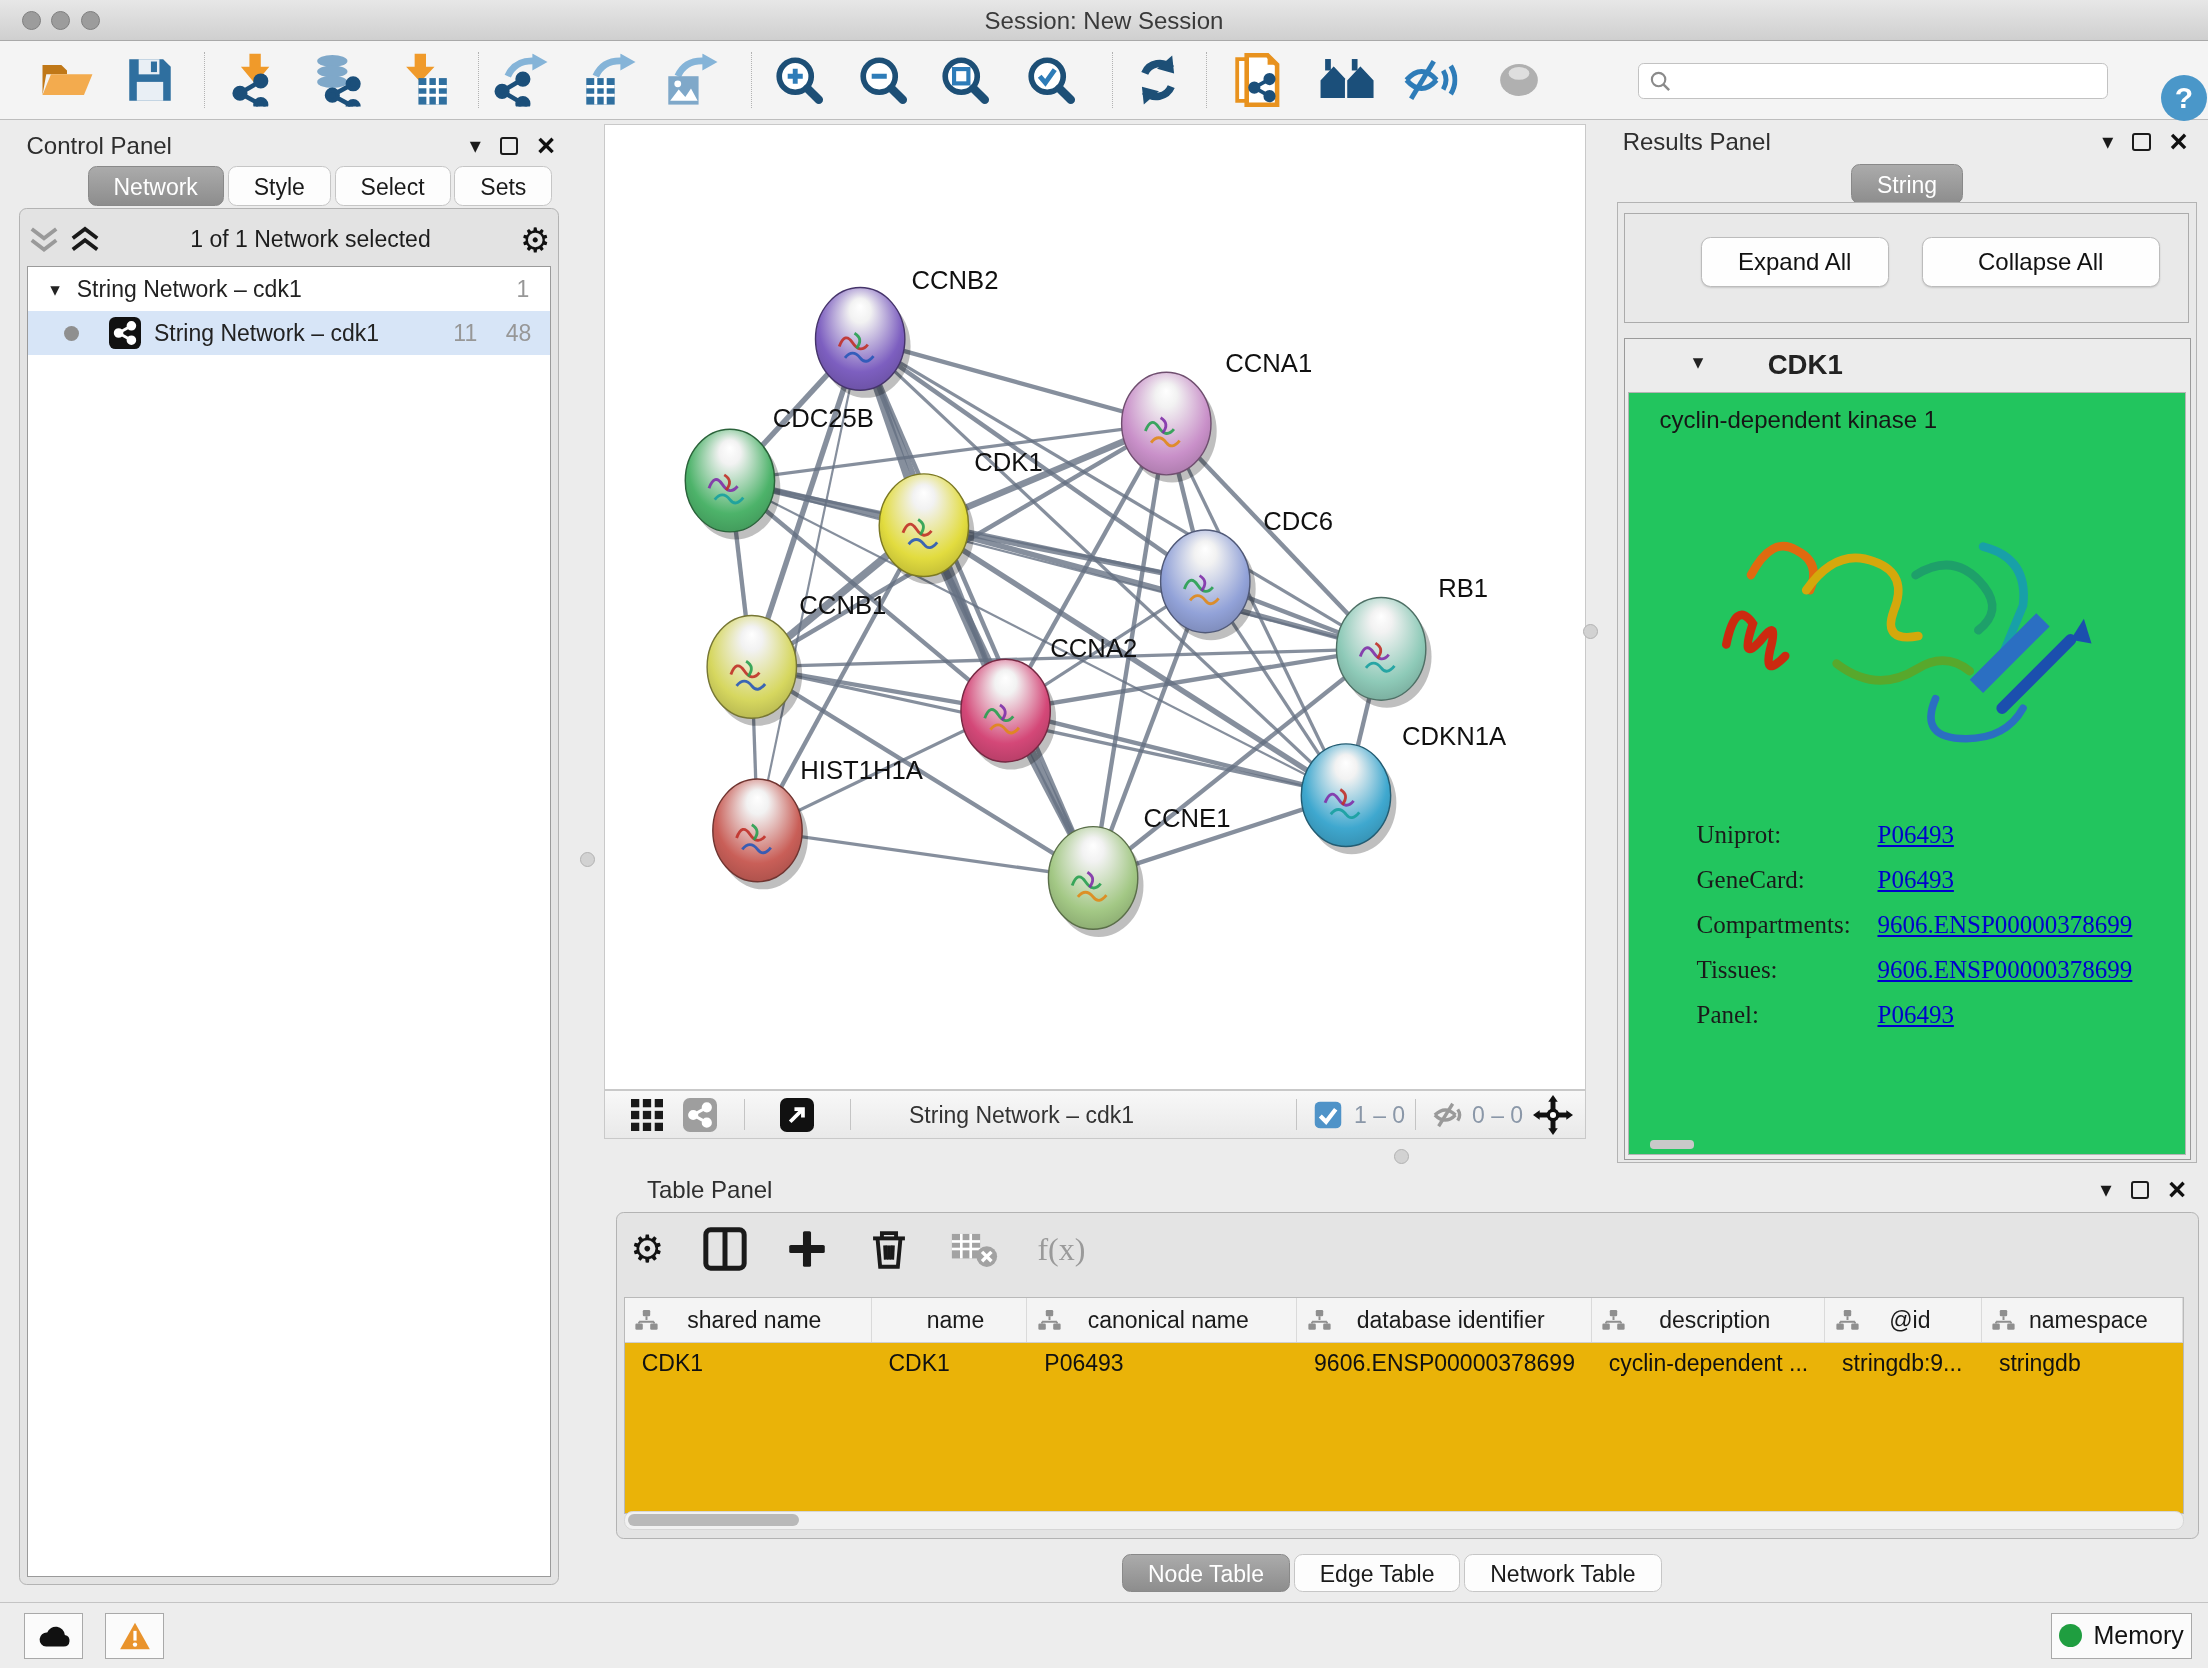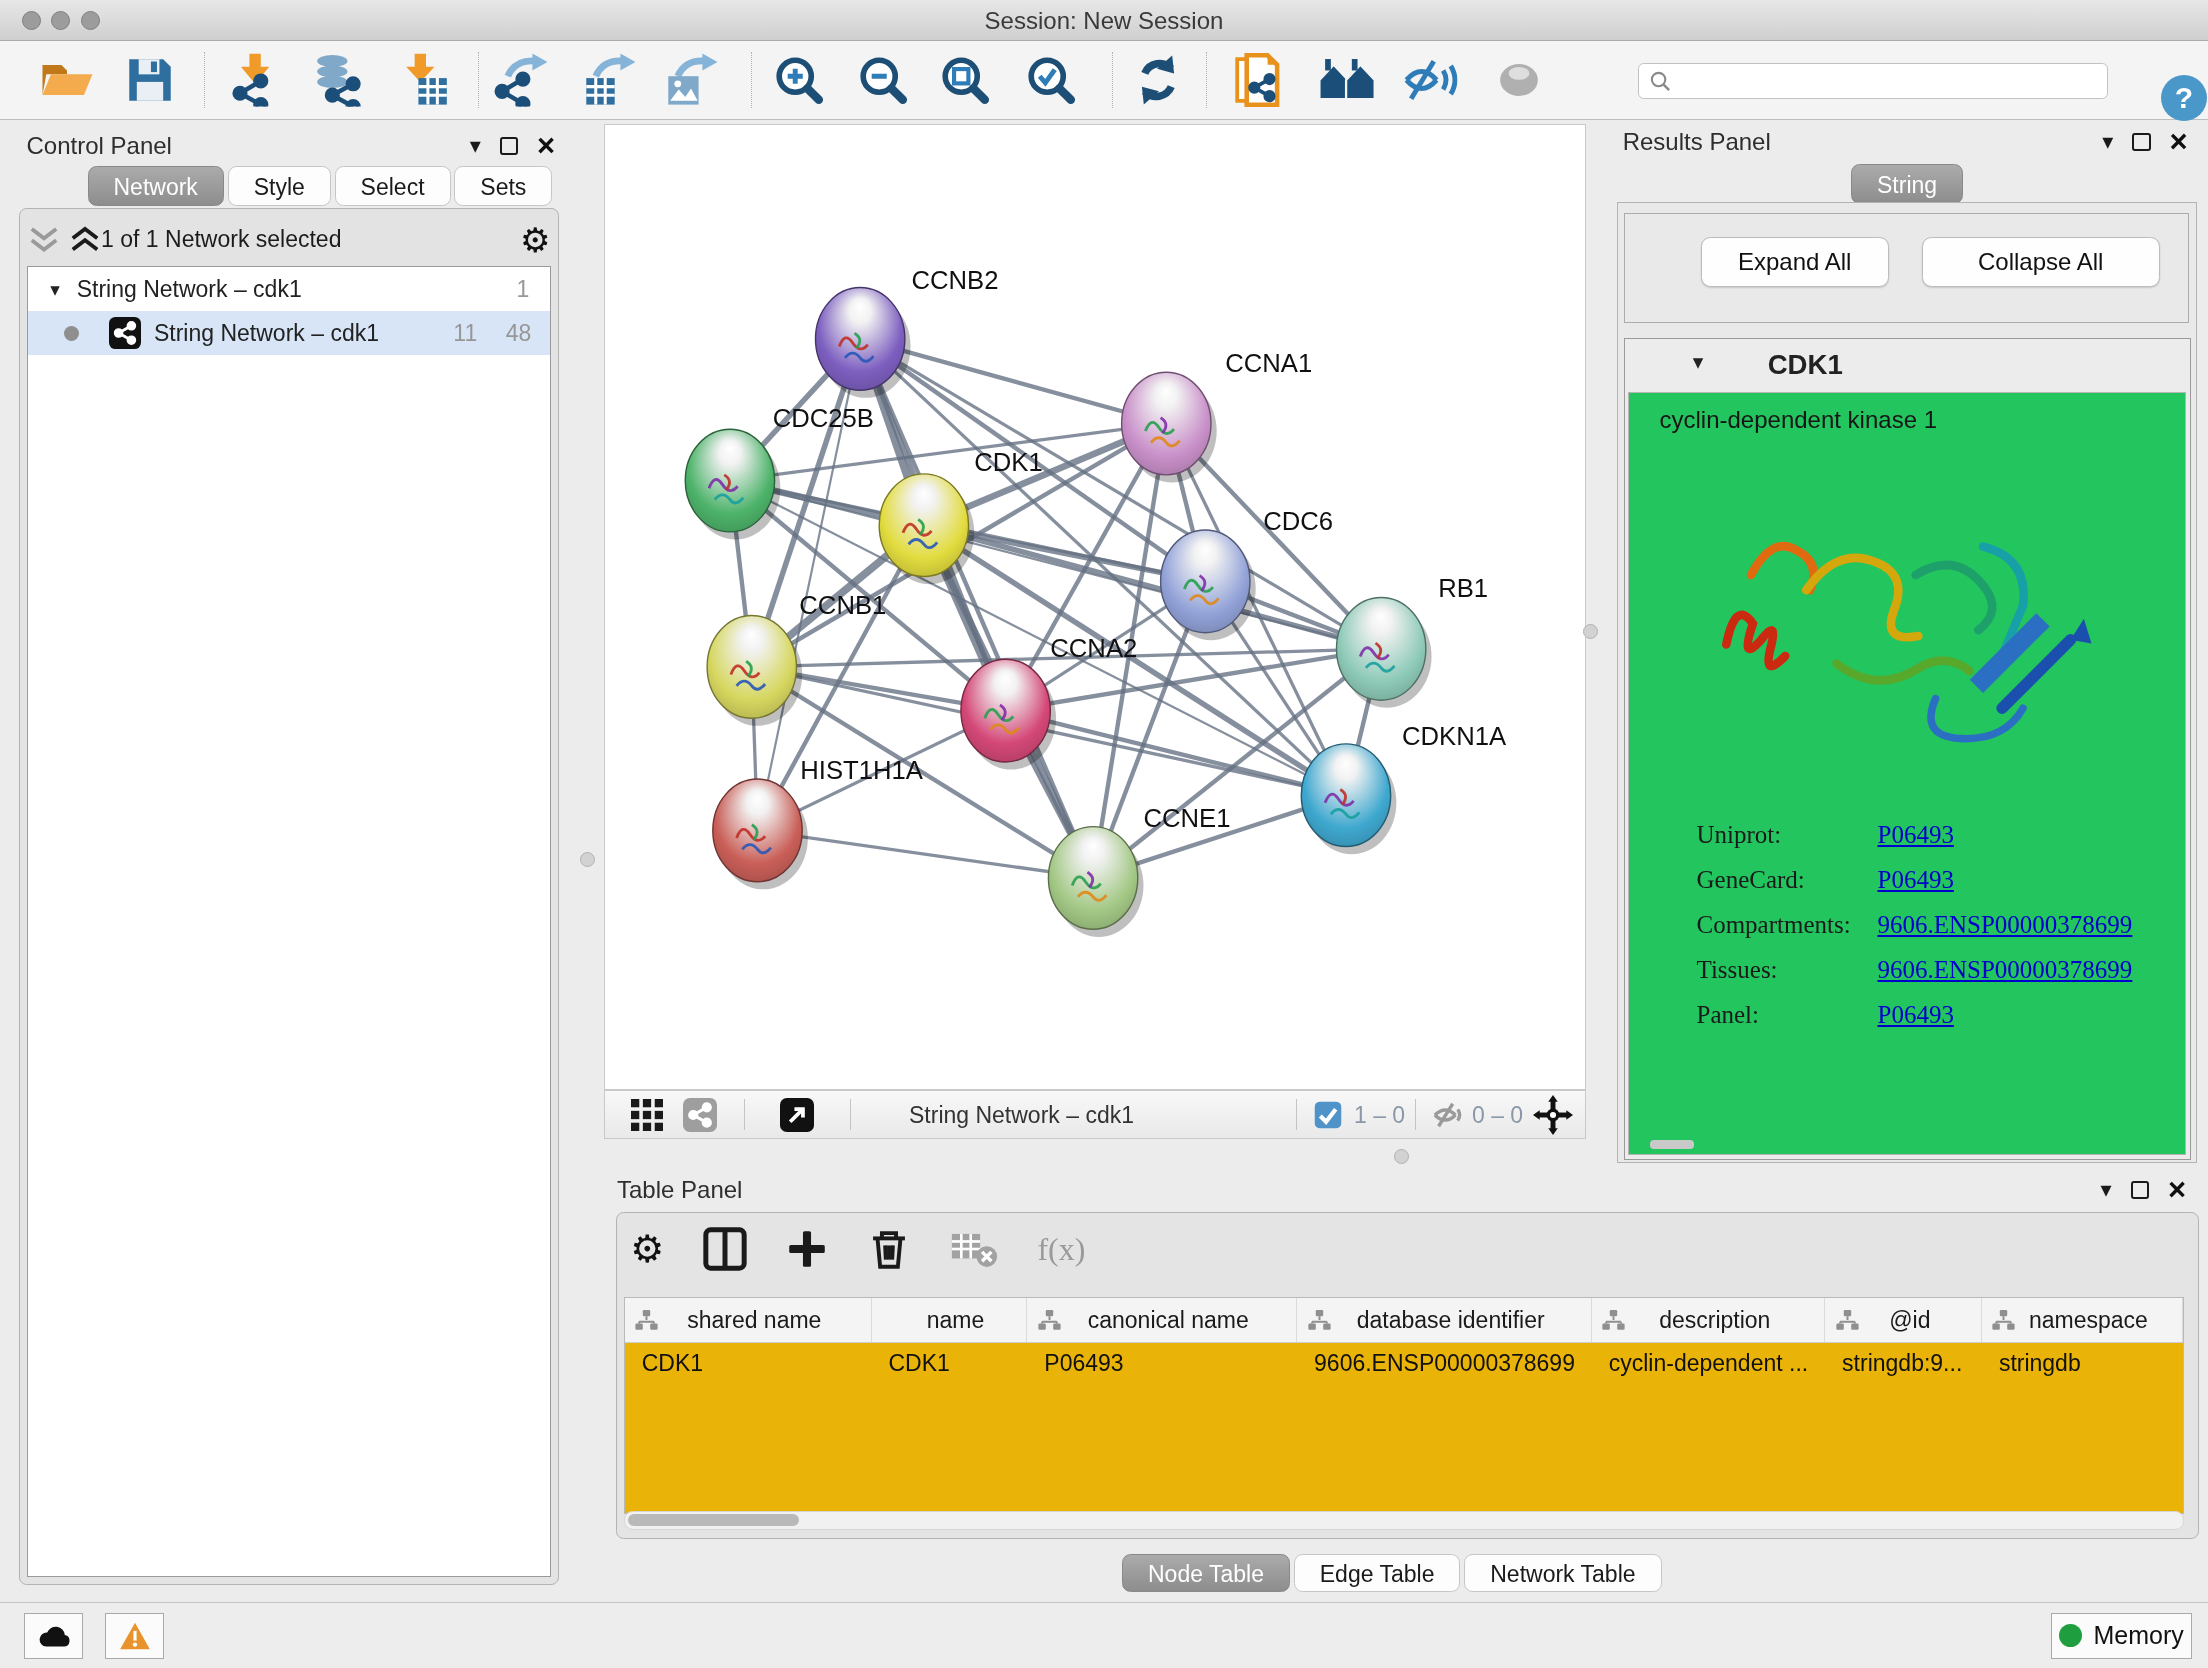--- a/index.html
+++ b/index.html
@@ -23,21 +23,21 @@
   .hdr-btns{position:absolute;display:flex;align-items:center;gap:19px}
   .i-dd{font-size:22px;color:#1a1a1a;line-height:1}
   .i-float{width:14.3px;height:14.3px;border:2.4px solid #1a1a1a;border-radius:2.9px}
   .i-close{font-size:31px;font-weight:bold;color:#101010;line-height:0.8}
   .tab{display:inline-block;height:40px;line-height:40px;padding:0 25px;background:#fdfdfd;border:1px solid #c6c6c6;
        border-radius:8.6px;font-size:23px;color:#1a1a1a;margin-right:3.8px;box-sizing:border-box}
   .tab.sel{background:linear-gradient(#ababab,#8d8d8d);border-color:#898989;color:#fff}
   
   .cp-box{position:absolute;left:9.5px;top:80px;width:538px;height:1375px;background:#e3e3e3;border:1px solid #b3b3b3;border-radius:7.6px}
   .cp-toolbar{position:absolute;left:7.6px;top:7.6px;right:7.6px;height:46px;display:flex;align-items:center}
-  .cp-status{flex:1;font-size:23px;color:#1c1c1c}
+  .cp-status{flex:1;text-align:center;font-size:23px;color:#1c1c1c}
   .gear{font-size:34px;color:#111;line-height:1}
   .cp-list{position:absolute;left:6.7px;top:57px;right:6.7px;bottom:6.7px;background:#fff;border:1px solid #9a9a9a}
   .tree-row{display:flex;align-items:center;height:44px;font-size:23px}
   .tree-row .cnt{color:#979797}
   .row-sel{background:#d7e5f7}
   
   .net-view{position:absolute;left:604px;top:124px;width:982px;height:966px;background:#fff;border:1px solid #c9c9c9;box-sizing:border-box}
   .net-bar{position:absolute;left:604px;top:1090px;width:982px;height:49px;background:linear-gradient(#f8f8f8,#e9e9e9);
            border:1px solid #c9c9c9;box-sizing:border-box}
   .nb-sep{position:absolute;top:7.6px;bottom:7.6px;border-left:1px solid #c4c4c4}
@@ -673,21 +673,21 @@
               <a class="xl-link">P06493</a>
             </div>
           </div>
       </div>
       <div class="abs" style="left:21px;bottom:5.7px;width:44px;height:8.6px;background:#c9c9c9;border-radius:3.8px"></div>
     </div>
   </div>
 </div>
 
 <div class="abs" style="left:604px;top:1172px;width:1605px;height:409px">
-  <span class="panel-title abs" style="left:13px;top:3.8px">Table Panel</span>
+  <span class="panel-title abs" style="left:43px;top:3.8px">Table Panel</span>
   <div class="hdr-btns" style="right:23px;top:5.7px">
     <span class="i-dd">▾</span>
     <span class="i-float"></span>
     <span class="i-close">×</span>
   </div>
 </div>
 <div class="tp-box">
   <div class="tp-toolbar">
     <span class="gear" style="font-size:38px">⚙</span>
     <svg width="46" height="46" viewBox="0 0 24 24">

